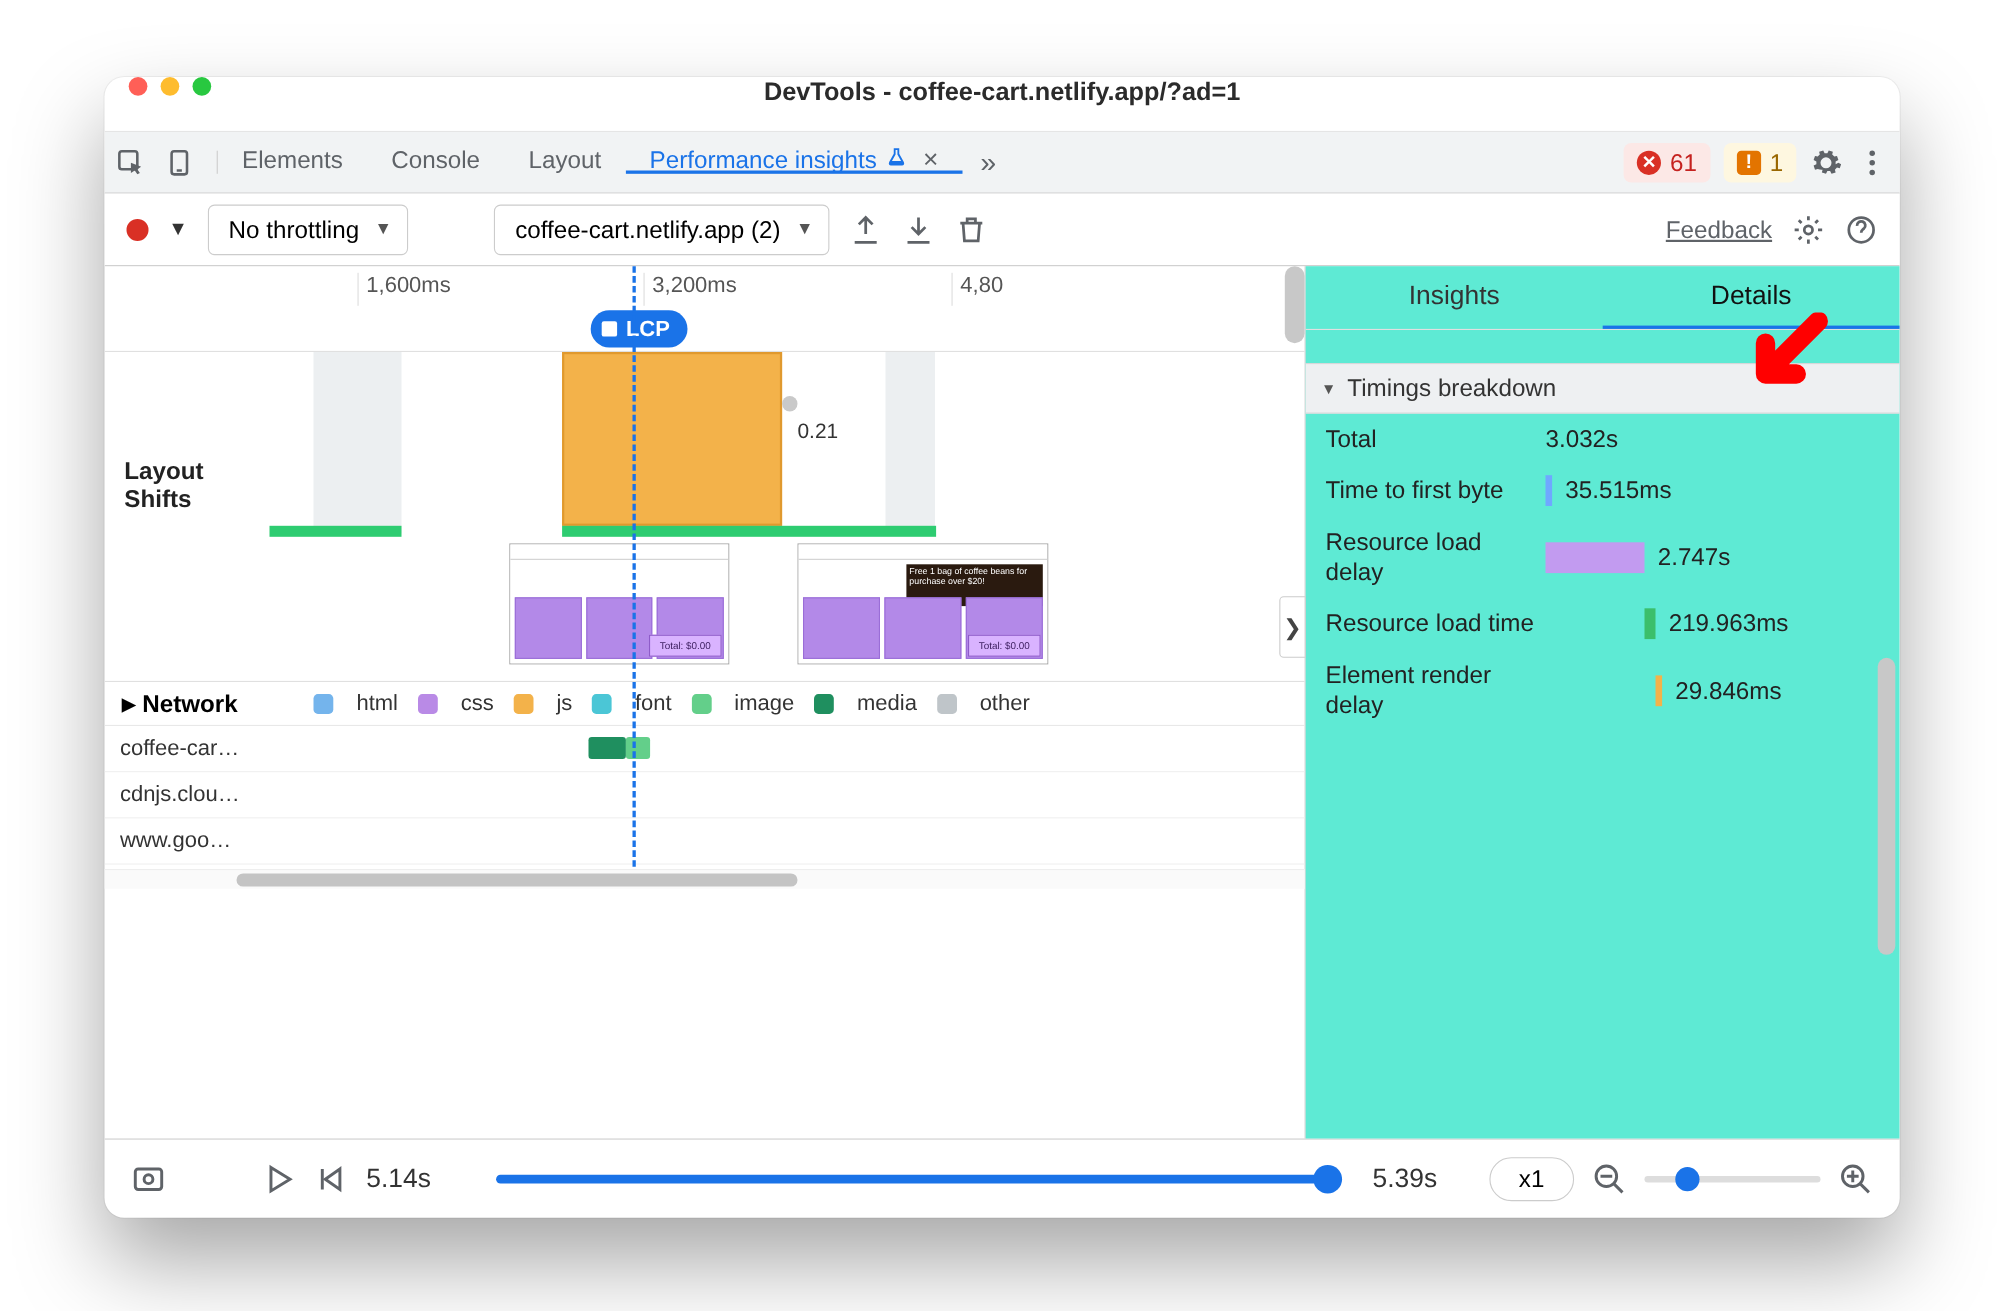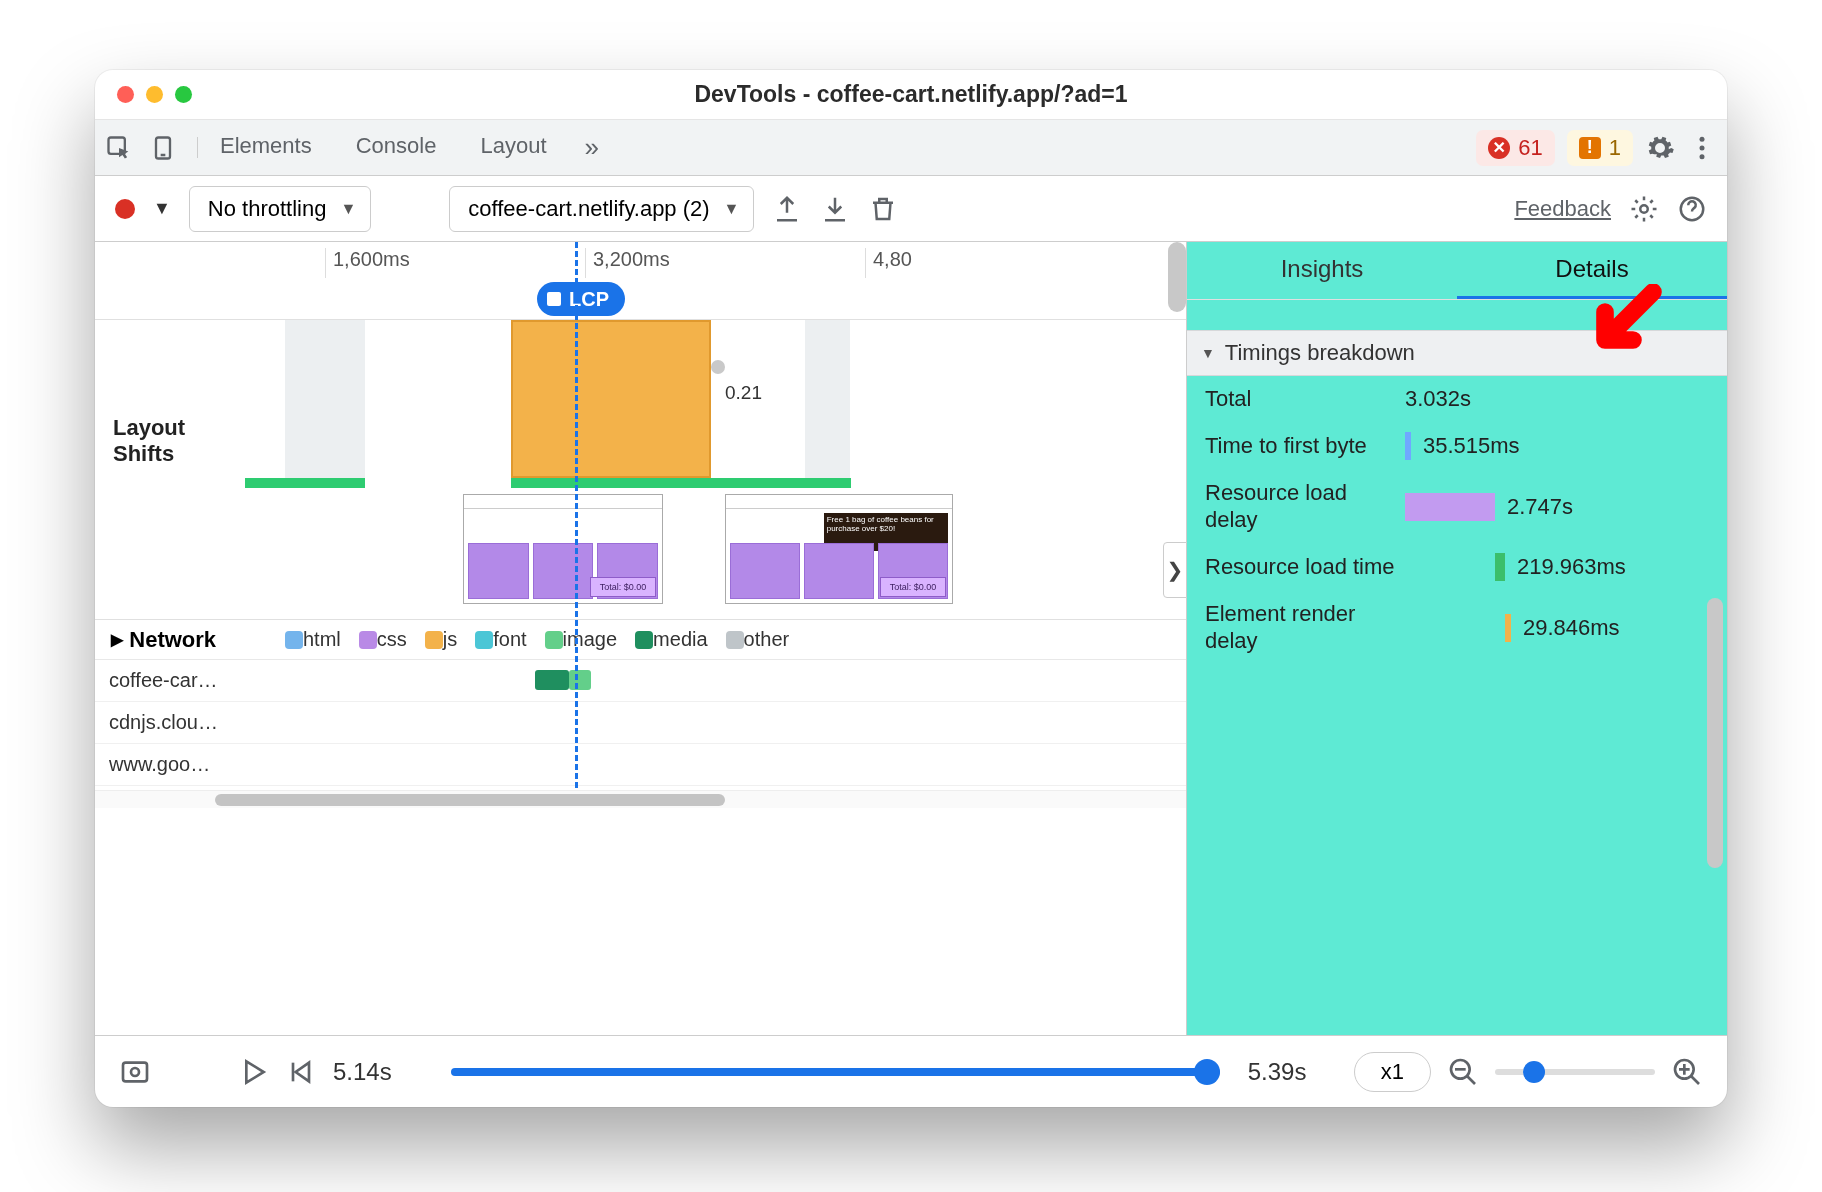--- a/index.html
+++ b/index.html
@@ -8,21 +8,21 @@
   .window {
     width: 100%; height: 100%;
     background: #fff;
     border-radius: 18px;
     box-shadow: 0 40px 80px rgba(0,0,0,.35), 0 0 0 1px rgba(0,0,0,.05);
     display: flex; flex-direction: column;
     overflow: hidden;
     position: relative;
   }
   
-  .titlebar { height: 50px; display:flex; align-items:center; position:relative; border-bottom:1px solid #e5e5e5; }
+  .titlebar { height: 50px; display:flex; position:relative; border-bottom:1px solid #e5e5e5; }
   .traffic { display:flex; gap:12px; padding-left:22px; }
   .dot { width:17px; height:17px; border-radius:50%; }
   .dot.red{background:#ff5f57}.dot.yellow{background:#febc2e}.dot.green{background:#28c840}
   .title { position:absolute; left:0; right:0; text-align:center; font-size:23px; font-weight:700; color:#2b2b2b; pointer-events:none; }
   
   .tabstrip { height:56px; border-bottom:1px solid #cdcdcd; display:flex; align-items:center; padding:17px 10px; background:#f1f3f4; }
   .ts-left { display:flex; align-items:center; gap:16px; padding-right:20px; border-right:1px solid #cdcdcd; height:100%; }
   .ic { width:28px; height:28px; display:inline-flex; align-items:center; justify-content:center; color:#5f6368; }
   .ic svg { width:100%; height:100%; }
   .tabs { display:flex; align-items:center; height:100%; }
@@ -72,21 +72,21 @@
   .shot .addr{height:14px;background:#fff;border-bottom:1px solid #ccc}
   .shot .pbody{height:calc(100% - 14px);position:relative;background:#fff}
   .pbar{position:absolute;left:4px;right:4px;bottom:4px;height:56px;display:flex;gap:4px}
   .pbar .pb{flex:1;background:#b389e8;border:1px solid #9a6dd7}
   .banner{position:absolute;right:4px;top:4px;width:55%;height:38px;background:#2a1a0f;color:#fff;font-size:8px;padding:3px;line-height:1.1}
   .totbtn{position:absolute;right:6px;bottom:6px;width:66px;height:20px;background:#d9b3ff;border:1px solid #8e5cc9;font-size:9px;display:flex;align-items:center;justify-content:center;color:#3b1d5e}
   
   .netrow{height:40px;display:flex;align-items:center;border-bottom:1px solid #e8e8e8}
   .netlabel{width:190px;padding-left:16px;font-size:22px;font-weight:700;display:flex;align-items:center;gap:6px}
   .legend{display:flex;align-items:center;gap:18px;font-size:20px;color:#333;flex-wrap:wrap}
-  .lg{display:flex;align-items:center;gap:0}
+  .lg{display:flex;align-items:center;gap:21px}
   .lg .b{width:18px;height:18px;border-radius:4px}
   .netlist{height:130px;overflow:hidden}
   .nrow{height:42px;display:flex;align-items:center;border-bottom:1px solid #f0f0f0;font-size:20px;color:#333}
   .nname{width:190px;padding-left:14px;white-space:nowrap;overflow:hidden;text-overflow:ellipsis}
   .ntrack{flex:1;position:relative;height:100%}
   .nbar{position:absolute;top:10px;height:20px;border-radius:3px}
   .hscroll{height:18px;background:#fafafa;border-top:1px solid #eee;position:relative}
   .hthumb{position:absolute;top:3px;height:12px;border-radius:6px;background:#c4c4c4}
   
   .playhead{position:absolute;top:0;bottom:0;border-left:3px dashed #1a73e8;z-index:3;pointer-events:none}
@@ -147,20 +147,27 @@
     <div class="tabs">
       <div class="tab">
           <span>Elements</span>
         </div>
       <div class="tab">
           <span>Console</span>
         </div>
       <div class="tab">
           <span>Layout</span>
         </div>
+      <div class="tab active">
+        <span>Performance insights</span>
+        <span class="flask"><svg viewBox="0 0 24 24" fill="currentColor">
+              <path d="M9 2v6l-5 9c-1 2 0 4 2 4h12c2 0 3-2 2-4l-5-9V2h-6zm2 2h2v5l4 7H7l4-7V4z"></path>
+            </svg></span>
+        <span class="x">×</span>
+      </div>
       <div class="ts-more">»</div>
     </div>
     <div class="ts-right">
       <div class="pill err">
         <span class="circ">✕</span>
         <span>61</span>
       </div>
       <div class="pill warn">
         <span class="sq">!</span>
         <span>1</span>

